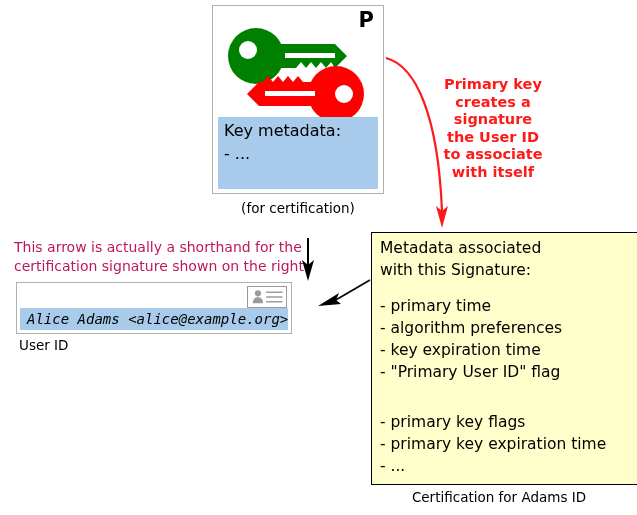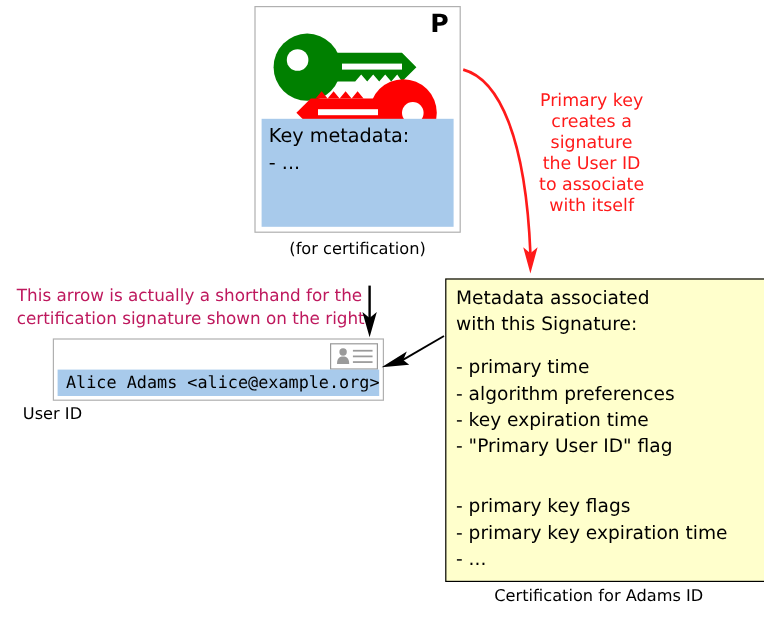--- a/index.html
+++ b/index.html
@@ -41,21 +41,21 @@
     left: 10px;
     top: 20px;
     width: 152px;
     height: 100px;
   }
   #key-metadata-box {
     position: absolute;
     left: 5px;
     right: 5px;
     bottom: 4px;
-    height: 90px;
+    height: 72px;
     background: #a8caeb;
     padding: 2px 6px 0 6px;
     box-sizing: border-box;
   }
   #key-metadata-box .mline {
     font-size: 16px;
     color: #000000;
     line-height: 23px;
     white-space: nowrap;
   }
@@ -89,43 +89,45 @@
   
   #red-annotation {
     position: absolute;
     left: 429px;
     top: 76px;
     width: 128px;
     text-align: center;
     color: #ff1a1a;
     font-size: 14.5px;
     line-height: 17.5px;
+    font-weight: bold;
   }
 
   
   #shorthand-annotation {
     position: absolute;
     left: 14px;
     top: 238px;
     color: #be185d;
     font-size: 14px;
     line-height: 19px;
     white-space: nowrap;
   }
 
   
   #user-id-box {
     position: absolute;
-    left: 44px;
+    left: 16px;
     top: 282px;
     width: 276px;
     height: 52px;
     background: #ffffff;
     border: 1px solid #b0b0b0;
     box-sizing: border-box;
+    font-style: italic;
   }
   #user-id-icon {
     position: absolute;
     right: 4px;
     top: 3px;
     width: 40px;
     height: 22px;
     border: 1px solid #999999;
     background: #ffffff;
     box-sizing: border-box;

